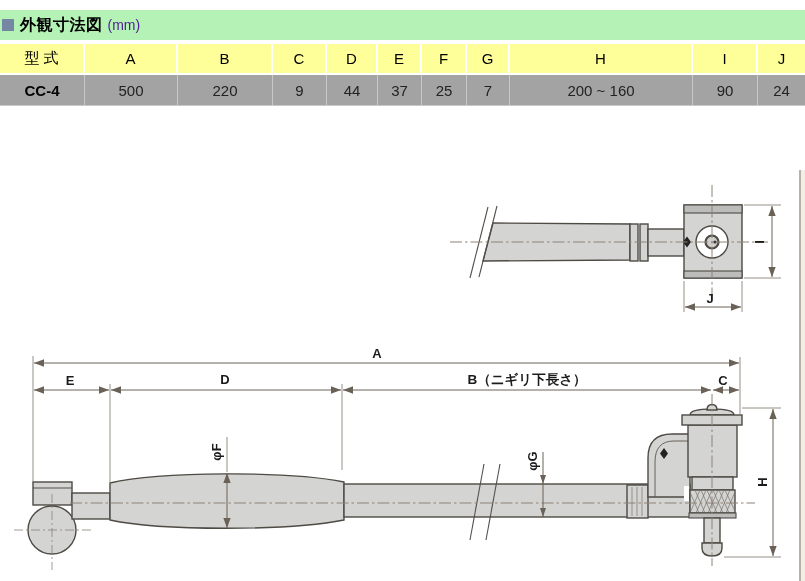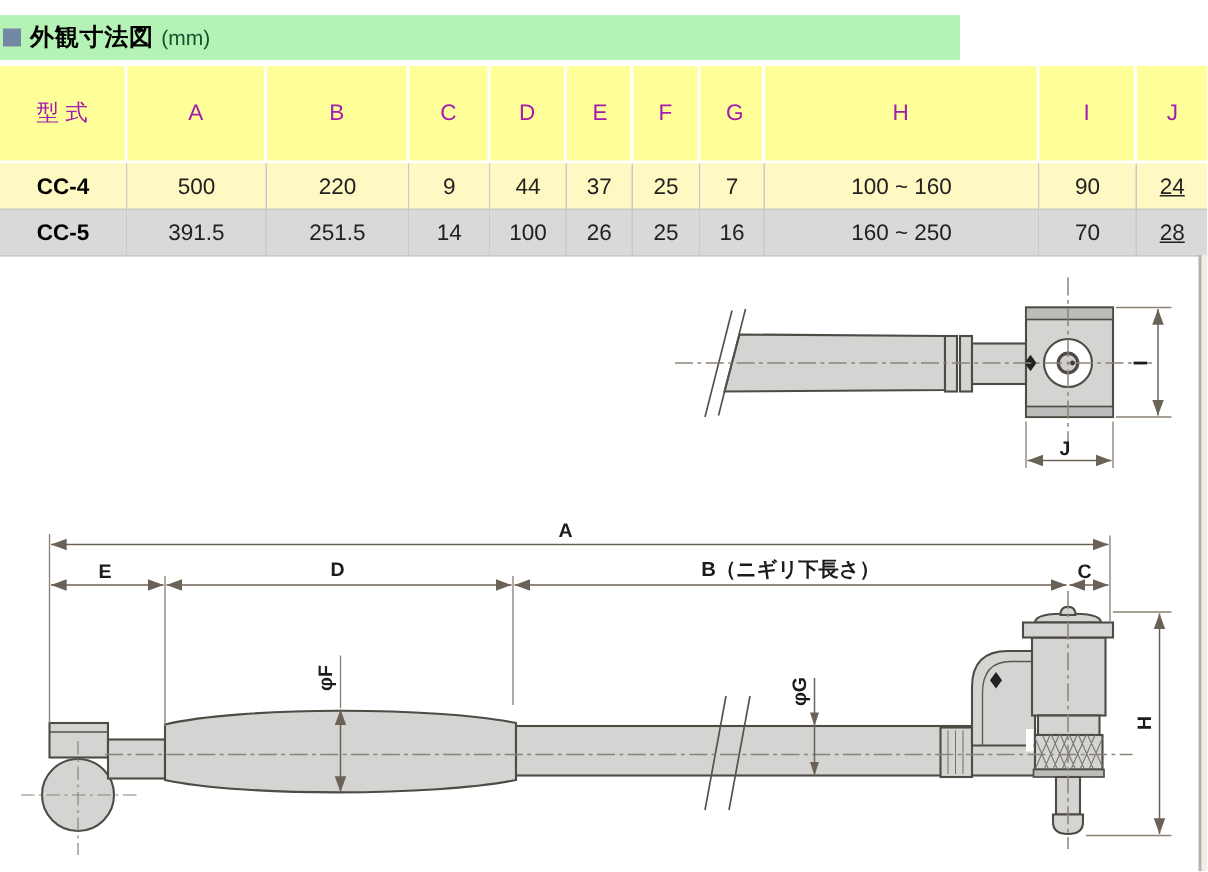--- a/index.html
+++ b/index.html
@@ -3,46 +3,46 @@
 <meta charset="utf-8">
 <style>
   html,body { margin:0; padding:0; }
   body {
     width:805px; height:581px; position:relative; overflow:hidden;
     background:#ffffff;
     font-family:"Liberation Sans","DejaVu Sans",sans-serif;
   }
   
   .title-bar {
-    position:absolute; top:10px; left:0; width:640px; height:30px;
+    position:absolute; top:10px; left:0; width:805px; height:30px;
     background:#b5f2b5; display:flex; align-items:center;
   }
   .bullet {
     width:12px; height:12px; background:#7487a3; margin:0 6px 0 2px; flex:0 0 auto;
   }
   .title-text { font-weight:bold; font-size:16px; color:#000; letter-spacing:0.5px; }
-  .title-unit { font-size:14px; color:#14532d; margin-left:5px; }
+  .title-unit { font-size:14px; color:#4c1d95; margin-left:5px; }
 
   
   table.spec {
     position:absolute; top:44px; left:0; width:805px;
     border-collapse:separate; border-spacing:0; table-layout:fixed;
     font-size:15px;
   }
   table.spec th {
-    background:#ffff99; font-weight:normal; color:#a21caf;
-    height:29px; padding:17px; text-align:center;
+    background:#ffff99; font-weight:normal; color:#000000;
+    height:29px; padding:0; text-align:center;
     border-right:2px solid #ffffff; border-bottom:2px solid #ffffff;
   }
   table.spec th:last-child { border-right:none; }
   table.spec td {
-    background:#fef9c3; color:#222; height:30px; padding:0; text-align:center;
+    background:#a3a3a3; color:#222; height:30px; padding:0; text-align:center;
     border-right:1px solid #c9c9c9; border-bottom:1px solid #c9c9c9;
   }
-  table.spec td:last-child { border-right:none;text-decoration:underline; }
+  table.spec td:last-child { border-right:none; }
   table.spec tr.alt td { background:#d9d9d9; }
   table.spec td.model { font-weight:bold; color:#000; }
 
   
   svg { position:absolute; }
   #top-view   { left:440px; top:170px; }
   #front-view { left:0;     top:340px; }
   svg text {
     font-family:"Liberation Sans","DejaVu Sans",sans-serif;
     font-size:13px; font-weight:700; fill:#1b1b1b;
@@ -106,36 +106,23 @@
   </tr>
   <tr>
     <td class="model">CC-4</td>
     <td>500</td>
     <td>220</td>
     <td>9</td>
     <td>44</td>
     <td>37</td>
     <td>25</td>
     <td>7</td>
-    <td>100 ~ 160</td>
+    <td>200 ~ 160</td>
     <td>90</td>
     <td>24</td>
-  </tr>
-  <tr class="alt">
-    <td class="model">CC-5</td>
-    <td>391.5</td>
-    <td>251.5</td>
-    <td>14</td>
-    <td>100</td>
-    <td>26</td>
-    <td>25</td>
-    <td>16</td>
-    <td>160 ~ 250</td>
-    <td>70</td>
-    <td>28</td>
   </tr>
 </tbody>
   </table>
 
 <svg id="top-view" width="365" height="150" viewBox="440 170 365 150">
   <defs>
     <marker id="arr1" viewBox="0 0 10 8" refX="9.5" refY="4" markerWidth="11" markerHeight="9" orient="auto-start-reverse" markerUnits="userSpaceOnUse">
       <path d="M0,0.5 L9.5,4 L0,7.5 Z" fill="#6b6257"></path>
     </marker>
   </defs>

